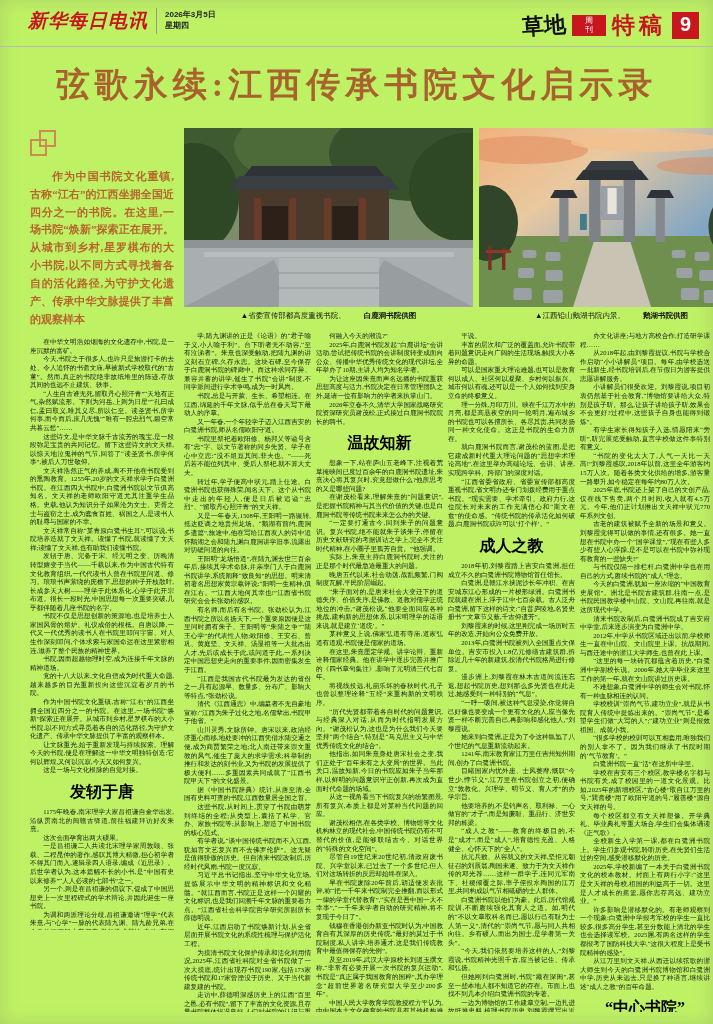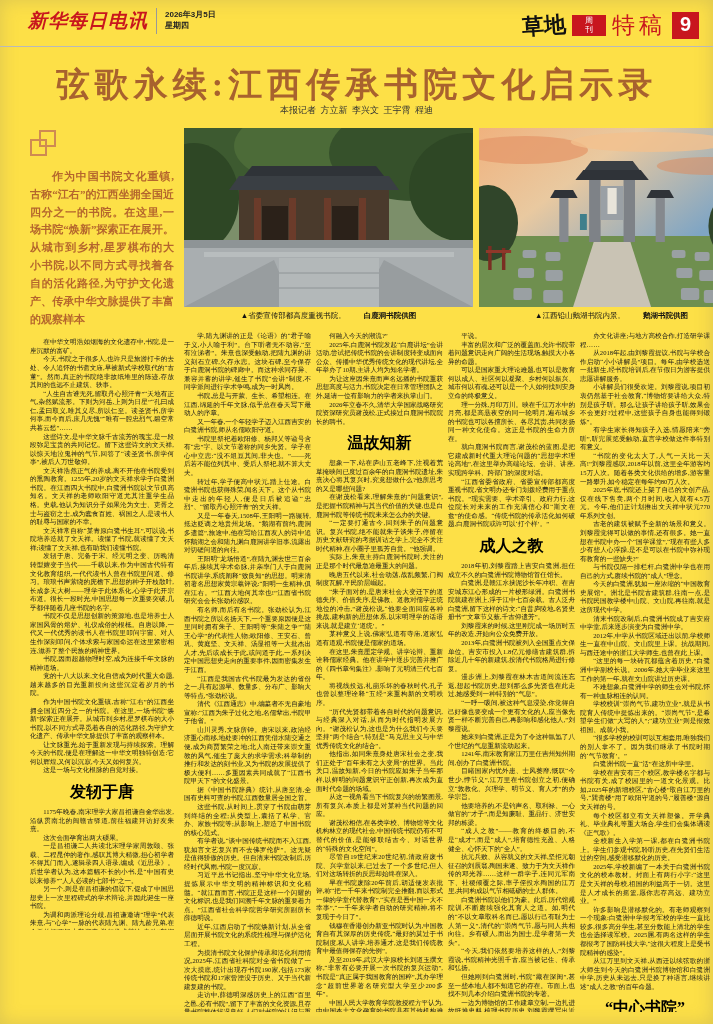--- a/index.html
+++ b/index.html
@@ -1,28 +1,28 @@
 <!DOCTYPE html>
 <html><head>
 <meta charset="utf-8">
 <style>
   html,body{margin:0;padding:0;background:#e9e7e2;}
-  .page{position:relative;width:713px;height:1024px;background:#fde047;margin:0 auto;
+  .page{position:relative;width:713px;height:1024px;background:#bef264;margin:0 auto;
         font-family:"Liberation Sans",sans-serif;color:#1a1a1a;overflow:hidden;
         box-shadow:inset 0 0 18px rgba(120,115,105,.25);}
   
   .masthead{position:absolute;top:8px;left:28px;right:14px;height:36px;display:flex;justify-content:space-between;align-items:flex-start;}
   .mast-left{display:flex;align-items:center;gap:8px;}
   .paper-name{color:#c8161e;font-weight:bold;font-size:19px;font-style:italic;font-family:"Liberation Serif",serif;letter-spacing:1px;}
   .mast-divider{width:1px;height:26px;background:#999;}
   .mast-date{font-size:8px;color:#222;line-height:1.35;font-weight:bold;}
   .mast-right{display:flex;align-items:center;gap:6px;margin-top:2px;}
   .weekly-brand{font-family:"Liberation Serif",serif;font-weight:bold;font-size:22px;color:#111;transform:rotate(-4deg);}
   .weekly-label{background:#c8161e;color:#fff;font-size:8px;padding:2px 12px;line-height:1.1;width:10px;text-align:center;}
-  .section-title{color:#c8161e;font-size:23px;font-weight:normal;font-family:"Liberation Serif",serif;letter-spacing:4px;}
+  .section-title{color:#c8161e;font-size:23px;font-weight:bold;font-family:"Liberation Serif",serif;letter-spacing:4px;}
   .page-num{background:#c8161e;color:#fff;font-size:20px;font-weight:bold;padding:1px 8px 3px;}
   .head-rule{position:absolute;top:46px;left:0;right:0;height:1px;background:#b9b9b9;}
   
   .headline{position:absolute;top:54px;left:40px;right:40px;margin:8px;text-align:center;
             font-family:"Liberation Serif",serif;font-weight:bold;font-size:34px;letter-spacing:5px;color:#a8622e;}
   .byline{position:absolute;top:104px;left:0;right:0;text-align:center;font-size:9px;color:#333;white-space:pre;font-family:"Liberation Serif",serif;}
   
   .intro-col{position:absolute;left:30px;top:128px;width:144px;height:884px;overflow:hidden;}
   .quote-icon{position:relative;width:30px;height:30px;margin:2px 0 8px 0;}
   .quote-icon span{position:absolute;border:2px solid #cf8a52;display:block;}
@@ -60,21 +60,20 @@
     <div class="mast-right">
       <span class="weekly-brand">草地</span>
       <span class="weekly-label">周刊</span>
       <span class="section-title">特稿</span>
       <span class="page-num">9</span>
     </div>
   </header>
   <div class="head-rule"></div>
 
   <h1 class="headline">弦歌永续:江西传承书院文化启示录</h1>
-  <div class="byline">本报记者  方立新  李兴文  王宇霄  程迪</div>
 
   <aside class="intro-col">
     <div class="quote-icon">
         <span class="q1"></span>
         <span class="q2"></span>
       </div>
     <p class="intro">作为中国书院文化重镇,古称“江右”的江西坐拥全国近四分之一的书院。在这里,一场书院“焕新”探索正在展开。从城市到乡村,星罗棋布的大小书院,以不同方式寻找着各自的活化路径,为守护文化遗产、传承中华文脉提供了丰富的观察样本</p>
     <div id="col-left" class="body-col">
         <p class="para">在中华文明浩如烟海的文化遗存中,书院,是一座沉默的富矿。</p>
         <p class="para">今天,书院之于很多人,也许只是旅游打卡的去处、令人追怀的书斋文庙,早被新式学校取代的“古董”。然而,真正的书院绝非故纸堆里的陈迹,存放其间的也远不止建筑、轶事。</p>

